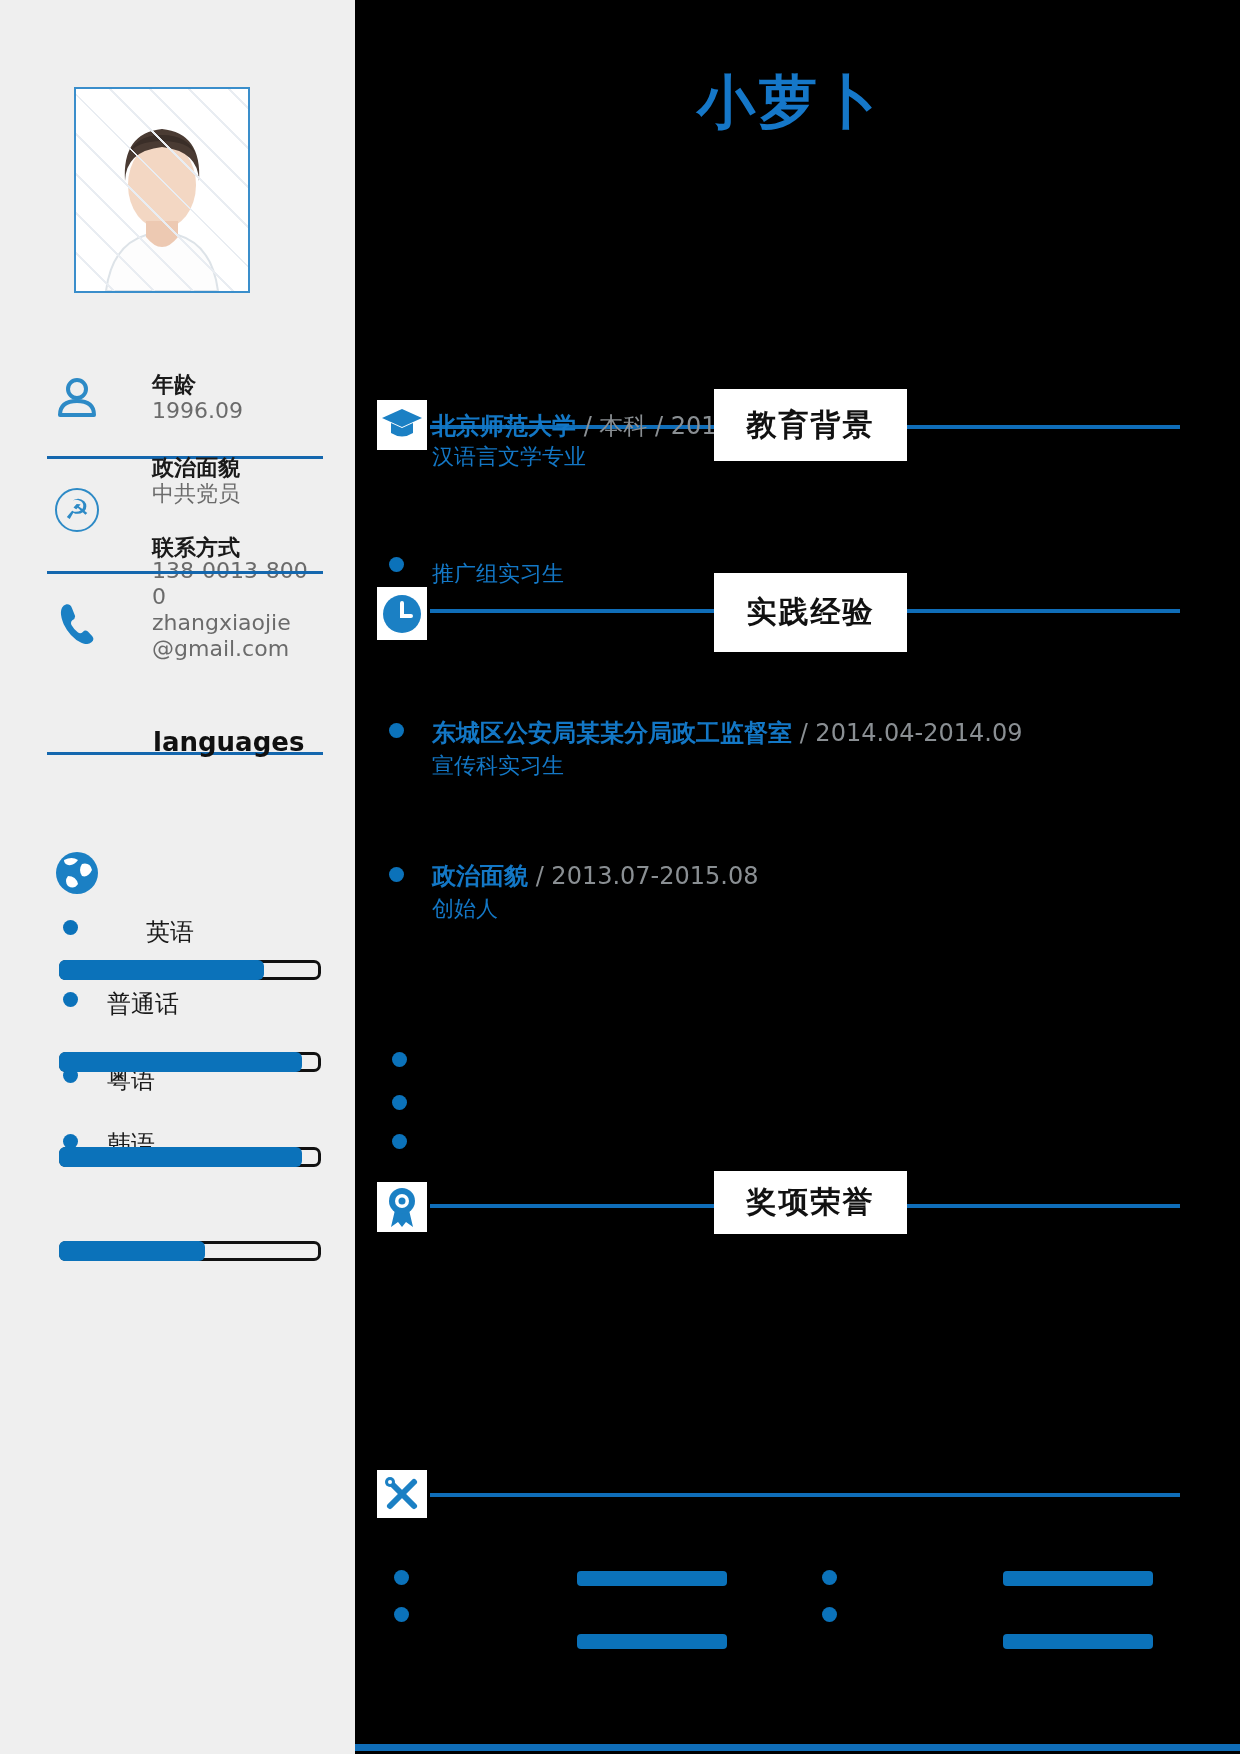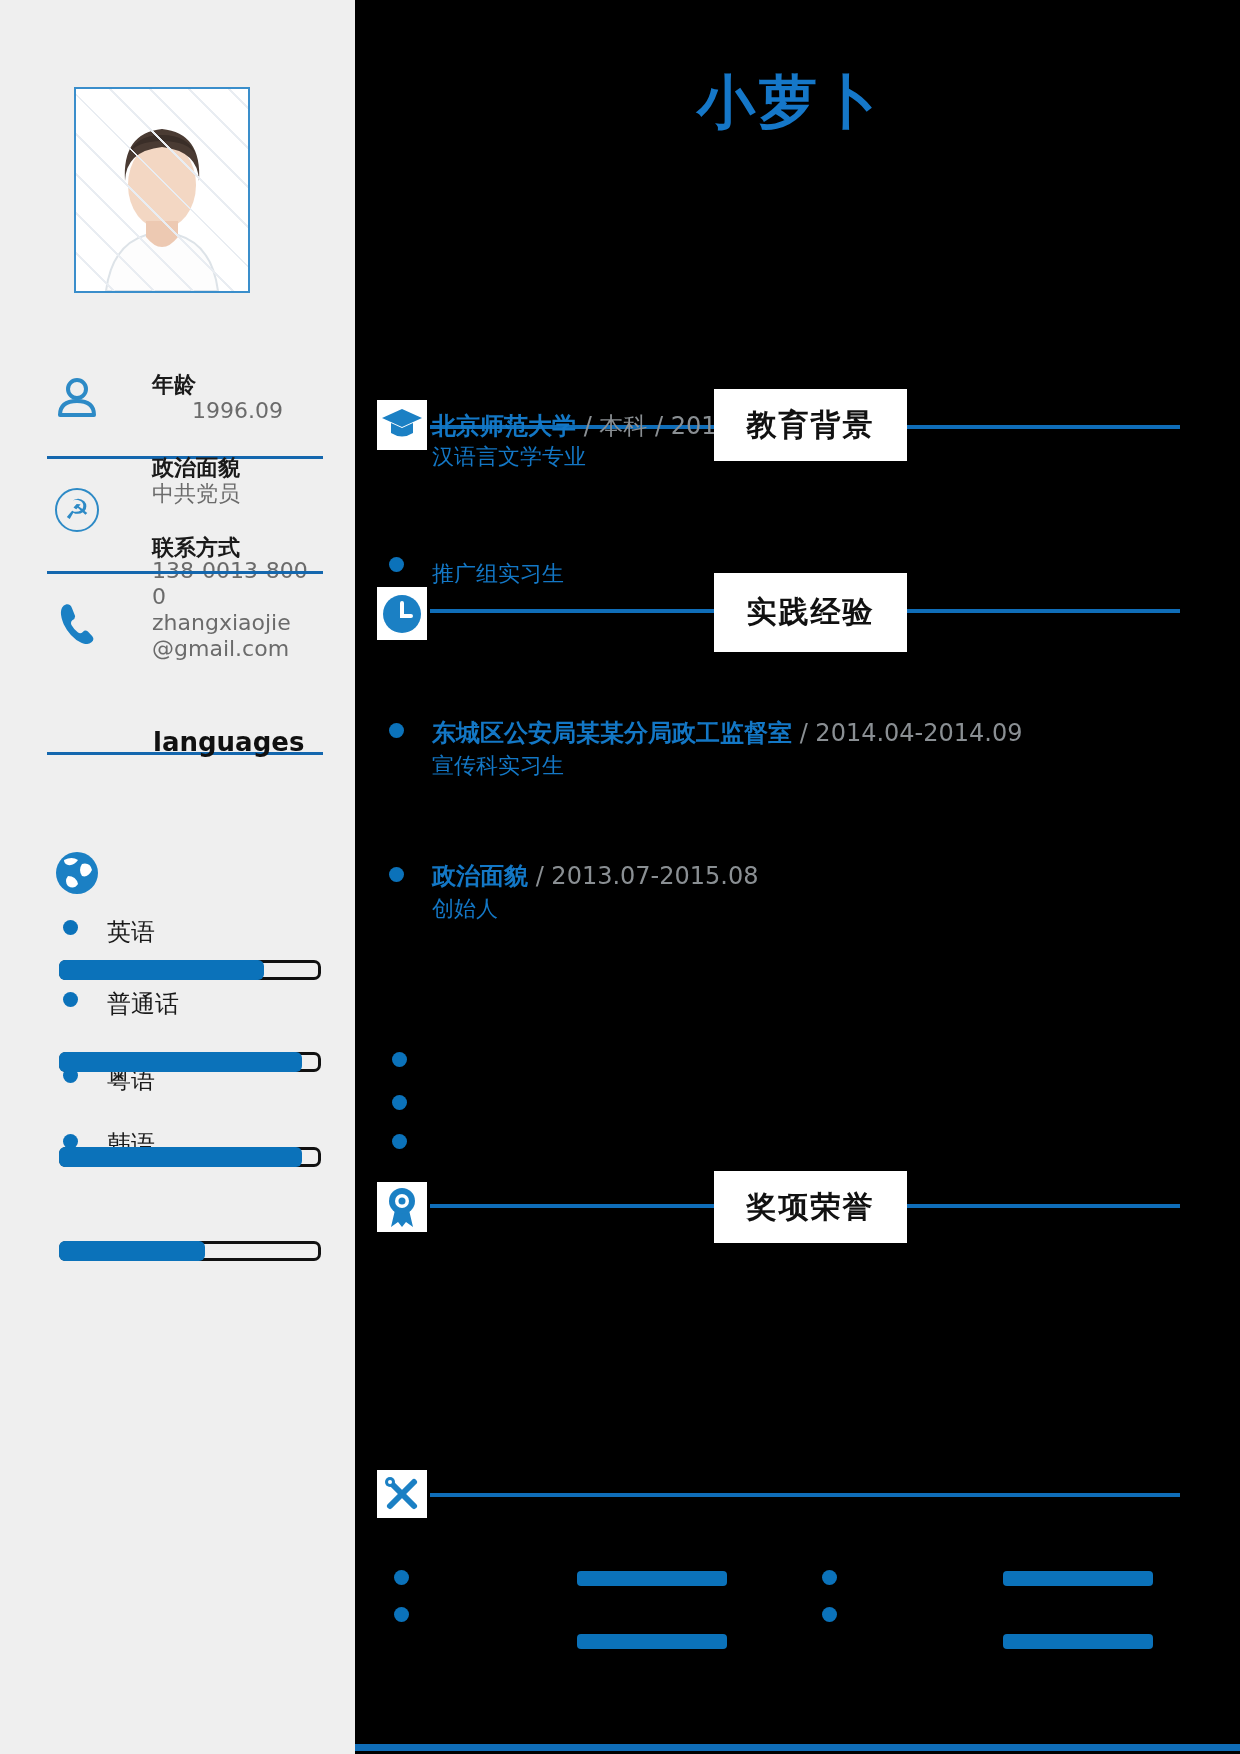--- a/index.html
+++ b/index.html
@@ -56,21 +56,21 @@
         <path d="M30 202 Q36 156 70 146 L86 152 L102 146 Q136 156 142 202 Z" fill="#fdfdfd" stroke="#dde3e8" stroke-width="2"></path>
         <path d="M70 132 L70 148 Q78 158 86 158 Q94 158 102 148 L102 132 Z" fill="#edc9b2"></path>
       </svg>
     </div>
 
     <svg class="abs side-icon" style="left:54px;top:374px;" viewBox="0 0 46 46">
       <circle cx="23" cy="15" r="9" fill="none" stroke="#2d8ac6" stroke-width="4"></circle>
       <path d="M6 41 Q6 27 23 27 Q40 27 40 41 Z" fill="none" stroke="#2d8ac6" stroke-width="4" stroke-linejoin="round"></path>
     </svg>
     <div class="abs f-label" style="top:372px;">年龄</div>
-    <div class="abs f-value" style="top:398px;margin-left:40px;">1996.09</div>
+    <div class="abs f-value" style="top:398px;">1996.09</div>
 
     <div class="abs side-line" style="top:456px;"></div>
 
     <div class="abs f-label" style="top:455px;z-index:4;">政治面貌</div>
     <div class="abs f-value" style="top:481px;">中共党员</div>
     <div class="abs" style="left:55px;top:488px;width:44px;height:44px;border:2px solid #2d8ac6;
          border-radius:50%;box-sizing:border-box;color:#2d8ac6;font-size:28px;line-height:40px;
          text-align:center;">☭</div>
 
     <div class="abs f-label" style="top:535px;">联系方式</div>
@@ -85,21 +85,21 @@
     <div class="abs side-line" style="top:752px;"></div>
 
     <svg class="abs" style="left:54px;top:850px;" width="46" height="46" viewBox="0 0 46 46">
       <circle cx="23" cy="23" r="21" fill="#1b80c4"></circle>
       <path d="M10 10 Q18 6 24 10 Q20 16 14 15 Q10 14 10 10Z" fill="#fff"></path>
       <path d="M28 14 Q36 12 38 20 Q34 28 28 26 Q24 20 28 14Z" fill="#fff"></path>
       <path d="M14 26 Q22 26 24 34 Q20 40 14 36 Q10 31 14 26Z" fill="#fff"></path>
     </svg>
 
     <div class="abs bullet" style="left:63px;top:920px;"></div>
-    <div class="abs lang-name" style="top:916px;">英语</div>
+    <div class="abs lang-name" style="top:916px;margin-left:39px;">英语</div>
     <div class="abs lang-bar" style="top:960px;">
       <div class="lang-fill" style="width: 80%;"></div>
     </div>
 
     <div class="abs bullet" style="left:63px;top:992px;"></div>
     <div class="abs lang-name" style="top:988px;">普通话</div>
     <div class="abs lang-bar" style="top:1052px;z-index:2;">
       <div class="lang-fill" style="width: 95%;"></div>
     </div>
 
@@ -168,21 +168,21 @@
 
   <div class="abs sec-line" style="top:1204px;"></div>
   <div class="abs icon-box" style="top:1182px;height:50px;">
     <svg width="38" height="42" viewBox="0 0 38 42">
       <polygon points="12,24 8,41 15,36 19,41 23,36 30,41 26,24" fill="#1b80c4"></polygon>
       <circle cx="19" cy="15" r="13" fill="#1b80c4"></circle>
       <circle cx="19" cy="15" r="7" fill="#fff"></circle>
       <circle cx="19" cy="15" r="3.5" fill="#1b80c4"></circle>
     </svg>
   </div>
-  <div class="abs sec-box" style="top:1171px;height:72px;text-align:right;">
+  <div class="abs sec-box" style="top:1171px;height:63px;text-align:right;">
     <span class="sec-title">奖项荣誉</span>
   </div>
 
   <div class="abs sec-line" style="top:1493px;"></div>
   <div class="abs icon-box" style="top:1470px;height:48px;">
     <svg width="40" height="40" viewBox="0 0 40 40">
       <g stroke="#1b80c4" stroke-width="6" stroke-linecap="round">
         <line x1="8" y1="8" x2="32" y2="32"></line>
         <line x1="32" y1="8" x2="8" y2="32"></line>
       </g>

